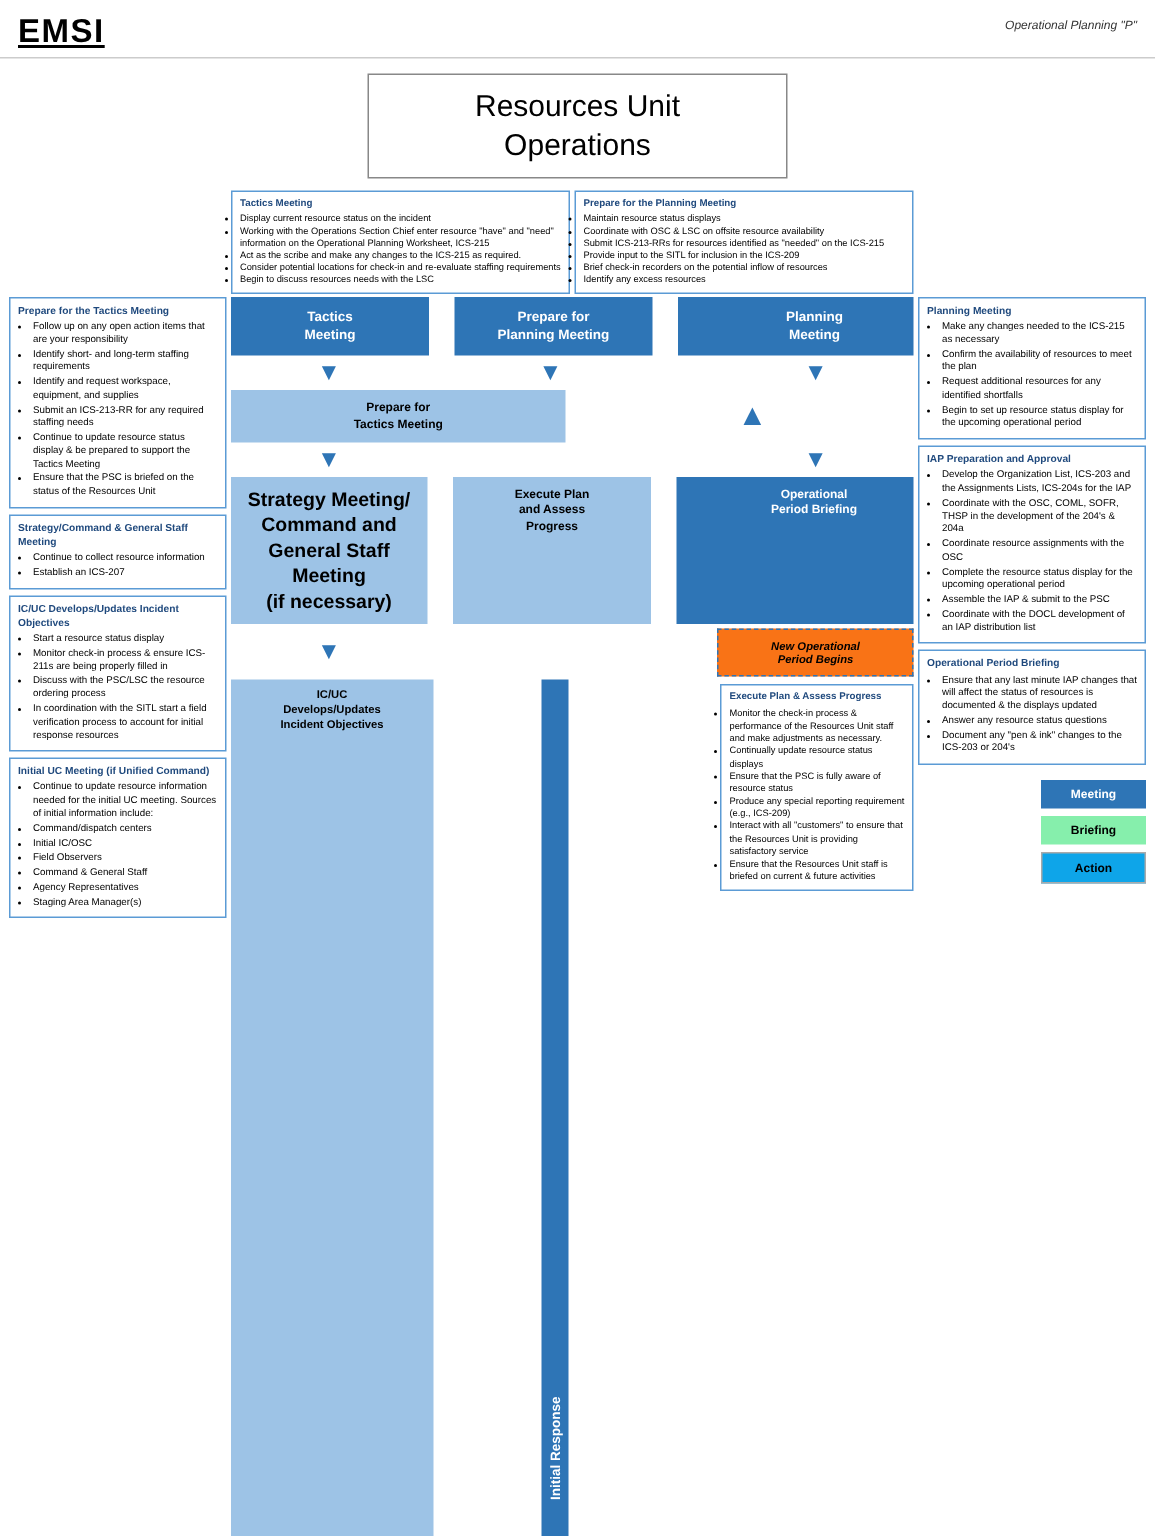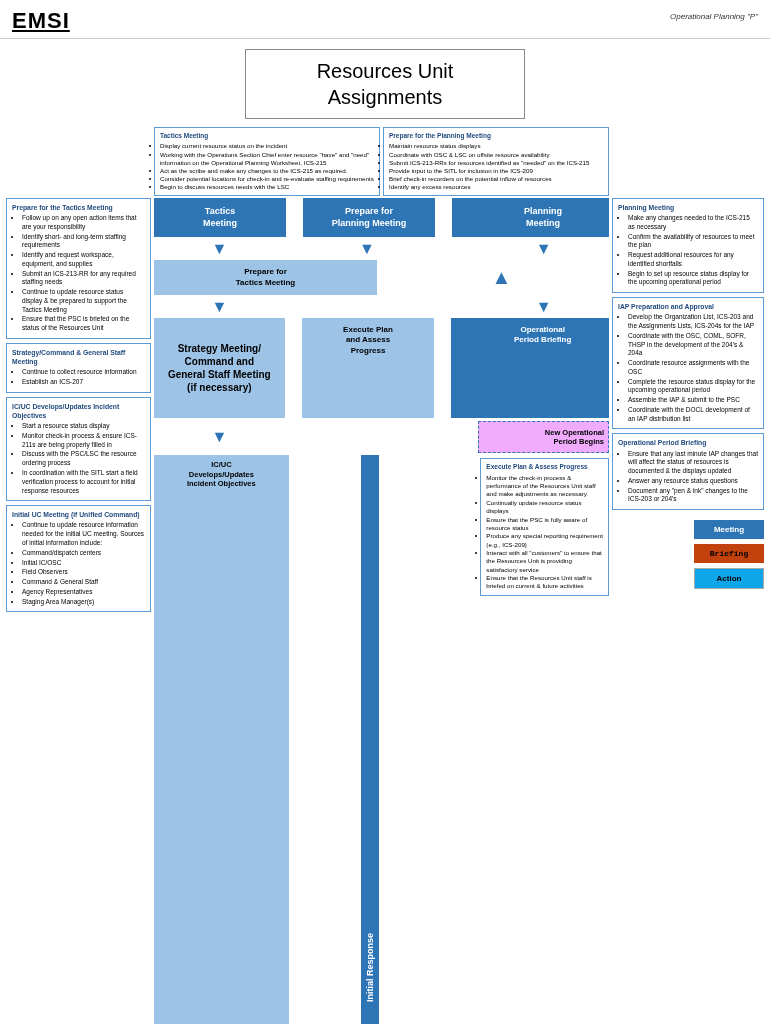--- a/index.html
+++ b/index.html
@@ -107,37 +107,38 @@
     .blue-box-mid {
       background: #2e75b6;
       color: #fff;
       text-align: center;
       font-weight: bold;
       font-size: 8.5px;
       padding: 7px 4px;
       line-height: 1.3;
     }
     .white-box-dashed {
-      background: #f0abfc;
+      background: #f97316;
       border: 1.5px dashed #2e75b6;
-      text-align: right;
+      text-align: center;
       font-size: 8px;
       padding: 6px 4px;
       font-weight: bold;
       color: #000;
+      font-style: italic;
     }
     .legend-item {
       width: 70px;
       text-align: center;
       padding: 5px 4px;
       font-size: 8px;
       font-weight: bold;
     }
     .legend-meeting { background: #2e75b6; color: #fff; }
-    .legend-briefing { background: #c2410c; color: #000; font-family: Liberation Mono, monospace; }
+    .legend-briefing { background: #86efac; color: #000; }
     .legend-action { background: #0ea5e9; color: #000; border: 1px solid #aaa; }
 
     
     .content-wrapper {
       display: flex;
       padding: 0 6px;
       gap: 3px;
       margin-top: 2px;
     }
     .left-panel {
@@ -178,21 +179,21 @@
 <body>
 
 <div class="header">
   <div class="logo">EMSI</div>
   <div class="header-right">Operational Planning "P"</div>
 </div>
 
 <div class="title-box">
   <h1>
     <span>Resources Unit</span><br>
-    <span>Assignments</span>
+    <span>Operations</span>
   </h1>
 </div>
 
 <div style="display:flex; gap:3px; padding: 0 6px; margin-bottom:2px;">
   <div style="width:145px; flex-shrink:0;"></div>
   <div class="top-note" style="flex:1;">
     <div class="note-title">Tactics Meeting</div>
     <ul>
       <li>Display current resource status on the incident</li>
       <li>Working with the Operations Section Chief enter resource "have" and "need" information on the Operational Planning Worksheet, ICS-215</li>
@@ -280,21 +281,21 @@
       </div>
     </div>
 
     <div class="diag-row" style="align-items:center; margin-bottom:2px;">
       <div class="diag-col-l" style="text-align:center; font-size:16px; color:#2e75b6;">▼</div>
       <div class="diag-col-m"></div>
       <div class="diag-col-r" style="text-align:center; font-size:16px; color:#2e75b6;">▼</div>
     </div>
 
     <div class="diag-row">
-      <div class="diag-col-l blue-box-light" style="font-size:10px; padding:24px 3px;">Strategy Meeting/<br>Command and<br>General Staff Meeting<br>(if necessary)</div>
+      <div class="diag-col-l blue-box-light" style="font-size:13px; padding:7px 3px;">Strategy Meeting/<br>Command and<br>General Staff Meeting<br>(if necessary)</div>
       <div class="diag-col-m blue-box-light" style="font-size:8px;">Execute Plan<br>and Assess<br>Progress</div>
       <div class="diag-col-r blue-box-mid" style="font-size:8px;">Operational<br>Period Briefing</div>
     </div>
 
     <div class="diag-row" style="align-items:center; margin-bottom:2px;">
       <div class="diag-col-l" style="text-align:center; font-size:16px; color:#2e75b6;">▼</div>
       <div class="diag-col-m"></div>
       <div class="diag-col-r" style="text-align:center;">
         <div class="white-box-dashed" style="font-size:7.5px; font-weight:bold;">New Operational<br>Period Begins</div>
       </div>

